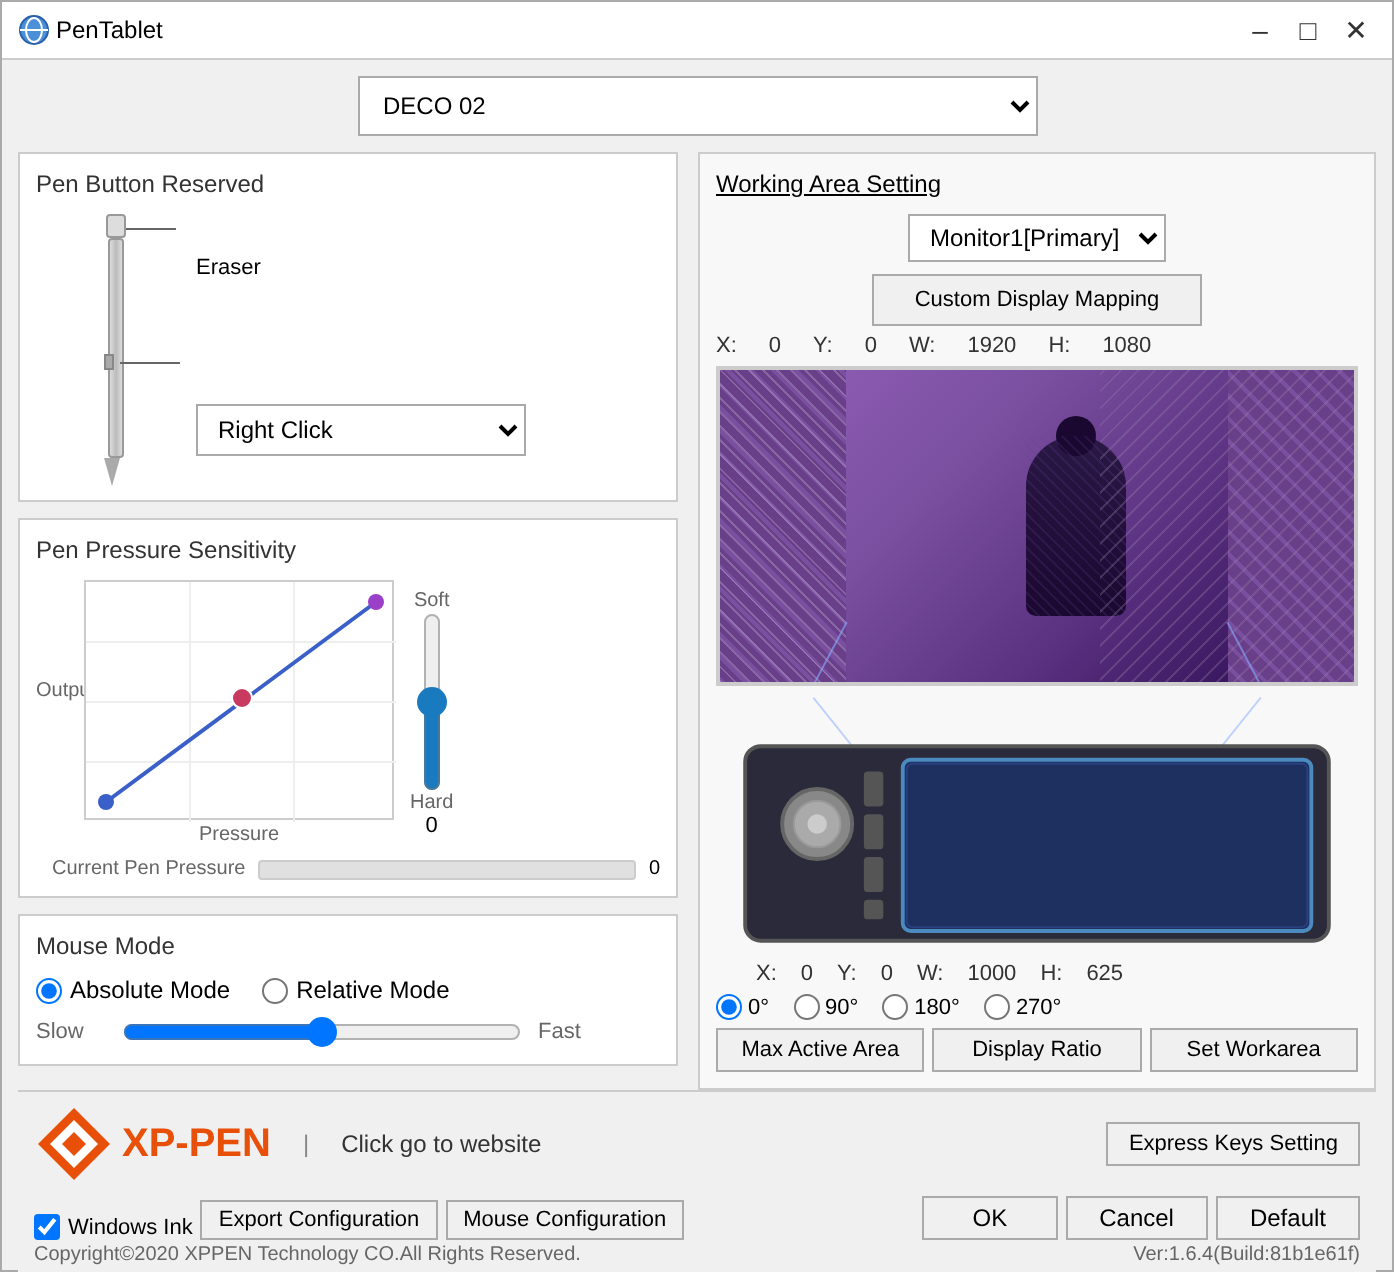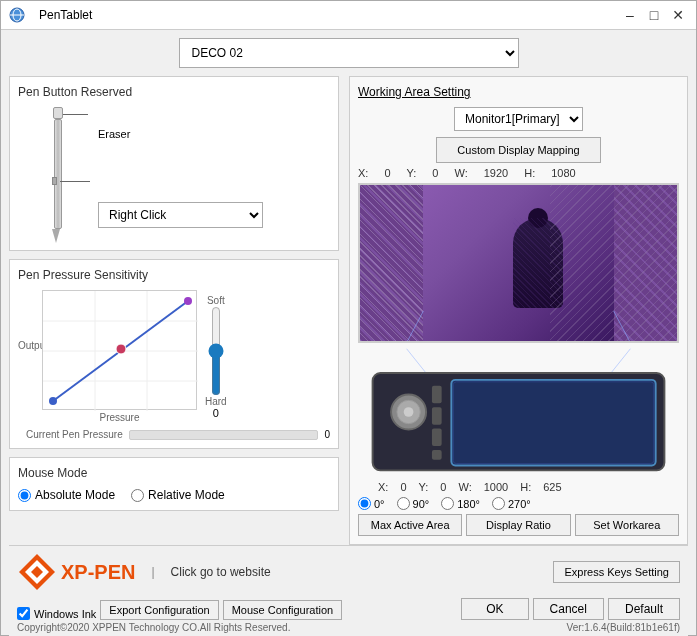--- a/index.html
+++ b/index.html
@@ -24,21 +24,21 @@
       border-bottom: 1px solid #ccc;
       padding: 4px 8px;
       display: flex;
       align-items: center;
       justify-content: space-between;
       height: 30px;
     }
     .title-bar-left {
       display: flex;
       align-items: center;
-      gap: 14px;
+      gap: 3px;
     }
     .title-icon {
       width: 16px;
       height: 16px;
     }
     .title-text {
       font-size: 12px;
       font-weight: normal;
     }
     .title-controls {
@@ -468,20 +468,25 @@
           <div class="section-title">Mouse Mode</div>
           <div class="mode-row">
             <label class="radio-label">
               <input type="radio" name="mode" checked="" style="">
               <span>Absolute Mode</span>
             </label>
             <label class="radio-label">
               <input type="radio" name="mode" style="">
               <span>Relative Mode</span>
             </label>
+          </div>
+          <div class="speed-row">
+            <span class="speed-label">Slow</span>
+            <input type="range" class="speed-slider" value="50" style="">
+            <span class="speed-label">Fast</span>
           </div>
         </div>
       </div>
 
       <div class="right-panel">
         <div class="right-panel-top">
           <div class="working-area-title">Working Area Setting</div>
           <div class="working-area-row">
             <select class="monitor-select">
               <option value="Monitor1[Primary]">Monitor1[Primary]</option>

